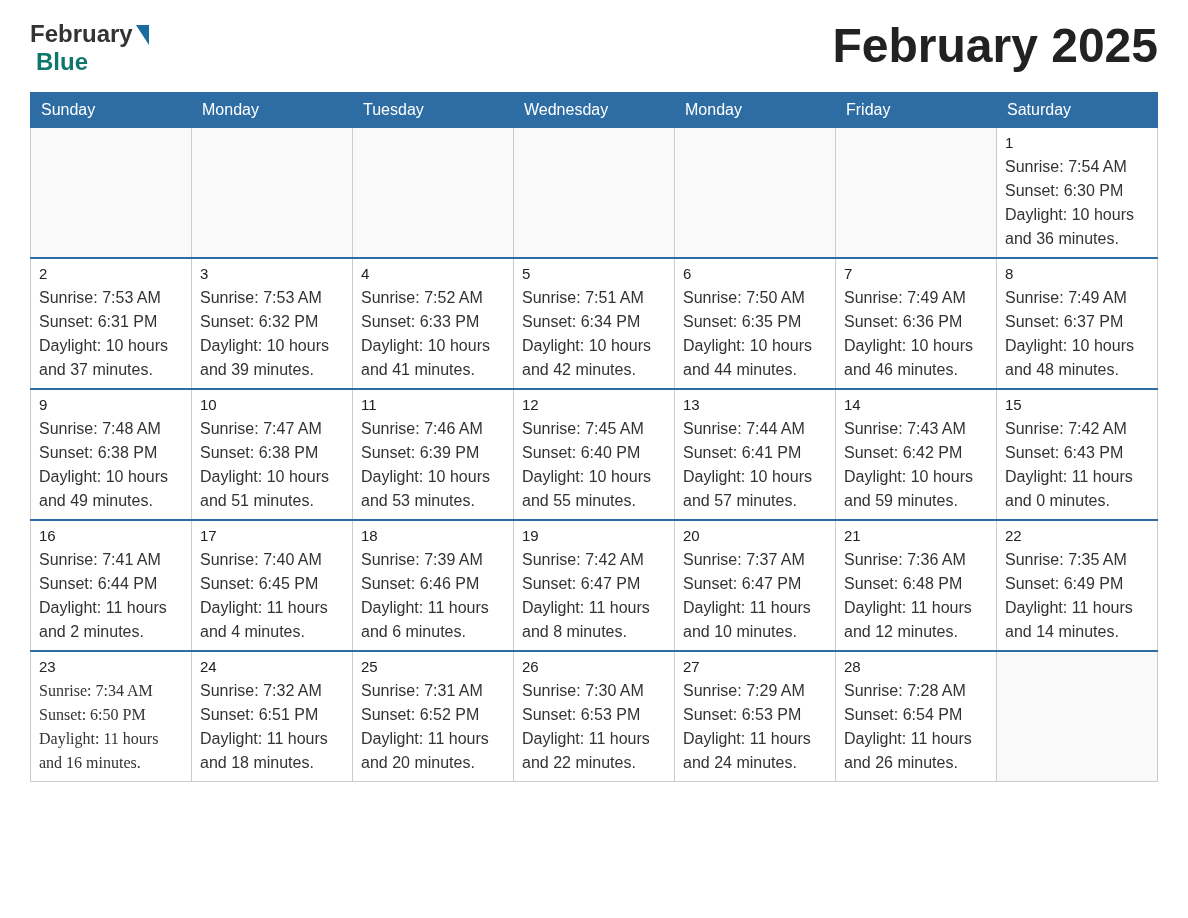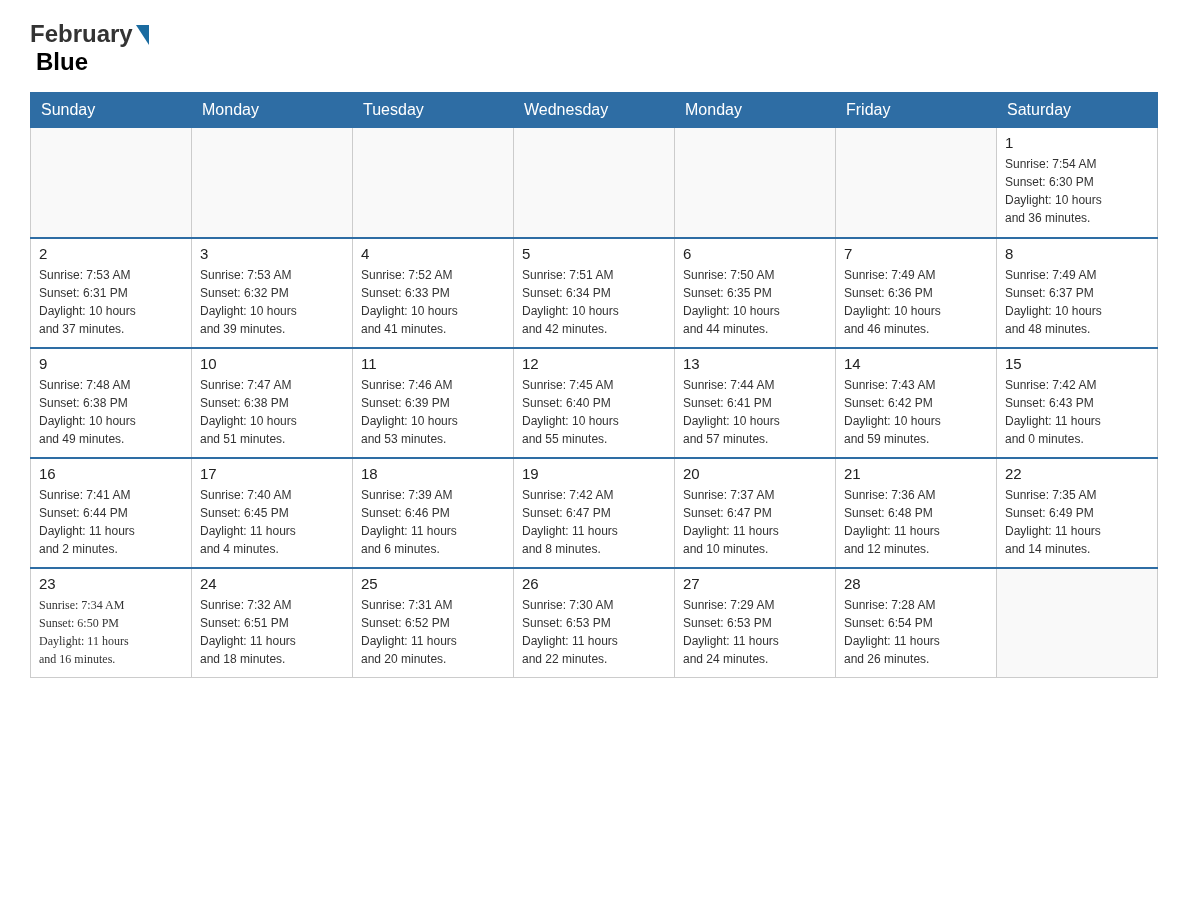--- a/index.html
+++ b/index.html
@@ -54,21 +54,21 @@
       height: 110px;
     }
     .day-number {
       font-size: 15px;
       font-weight: normal;
       color: #222;
       display: block;
       margin-bottom: 4px;
     }
     .day-info {
-      font-size: 12px;
+      font-size: 16px;
       color: #333;
       line-height: 1.5;
     }
     .empty-cell {
       background: #f9f9f9;
     }
     .row-separator td {
       border-top: 2px solid #2e6da4;
     }
     .logo-wrapper {
@@ -88,24 +88,25 @@
 </head>
 <body>
 
 <div class="header">
   <div class="logo-wrapper">
     <div class="logo-line1">
       <span style="font-size:24px;font-weight:bold;color:#333;">February</span>
       <span style="display:inline-block;width:0;height:0;border-left:13px solid transparent;border-bottom:0;border-top:20px solid #1a6ba0;margin-left:3px;margin-top:2px;"></span>
     </div>
     <div class="logo-line2">
-      <span style="font-size:24px;font-weight:bold;color:#000000;margin-left:4px;">Blue</span>
+      <span style="font-size:24px;font-weight:bold;color:#0f766e;margin-left:4px;">Blue</span>
     </div>
   </div>
   <div class="title-section">
+    <div class="month-title">February 2025</div>
   </div>
 </div>
 
 <table class="calendar">
   <thead>
     <tr>
     <th>Sunday</th>
         <th>Monday</th>
         <th>Tuesday</th>
         <th>Wednesday</th>

